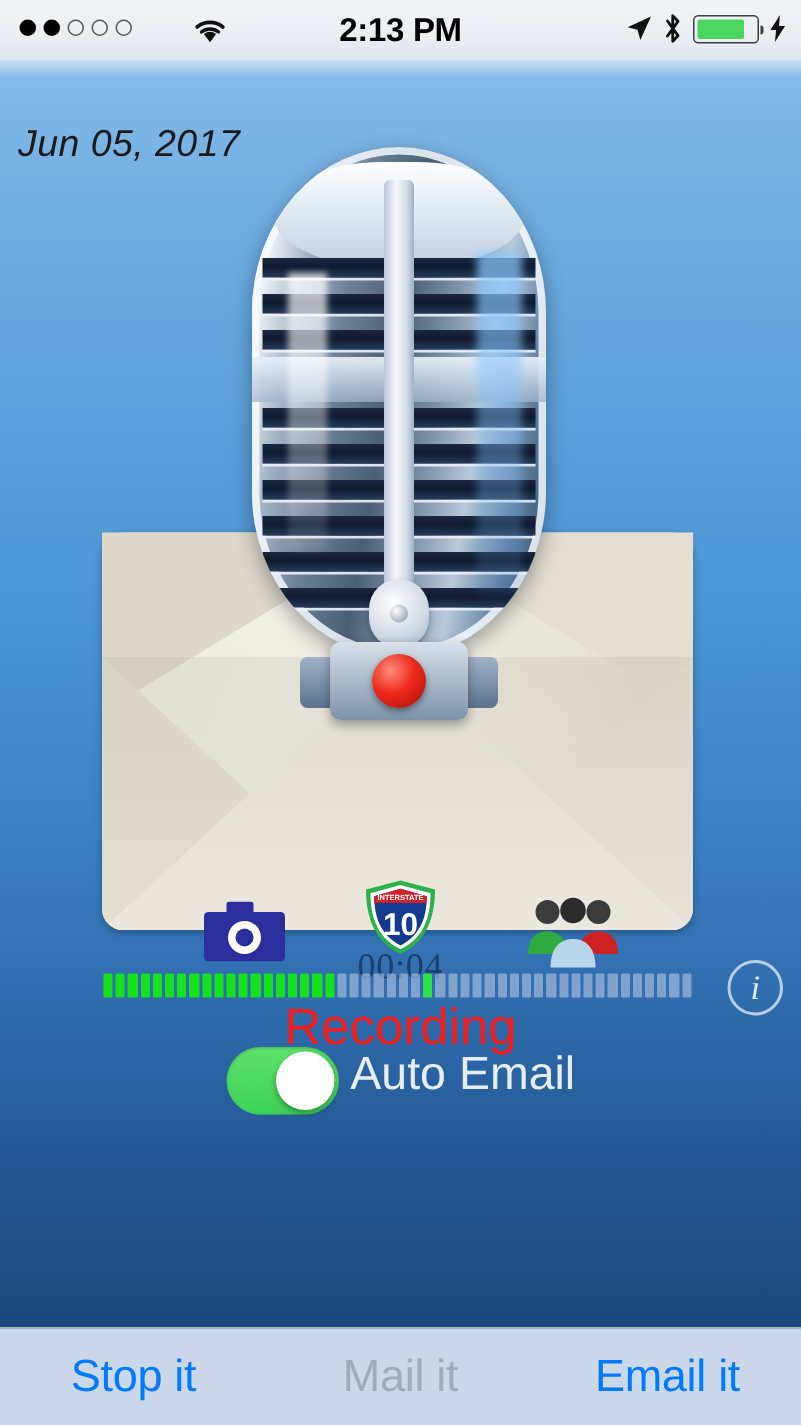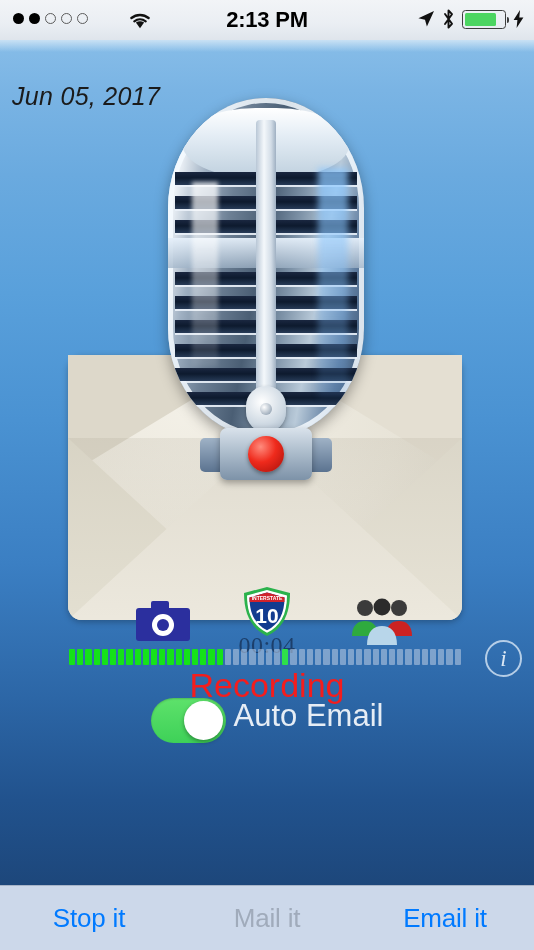--- a/index.html
+++ b/index.html
@@ -401,21 +401,21 @@
     width: 534px; height: 65px;
     background: #ccd8ea;
     border-top: 1px solid #a7b4c8;
     box-sizing: border-box;
     display: flex;
     align-items: center;
   }
   .tb-btn {
     flex: 1 1 0;
     text-align: center;
-    font-size: 26px;
+    font-size: 30px;
     letter-spacing: -0.2px;
   }
   .tb-btn.enabled  { color: #007aff; }
   .tb-btn.disabled { color: #a0abbb; }
 </style>
 </head>
 <body>
 
 <div id="screen">
 

